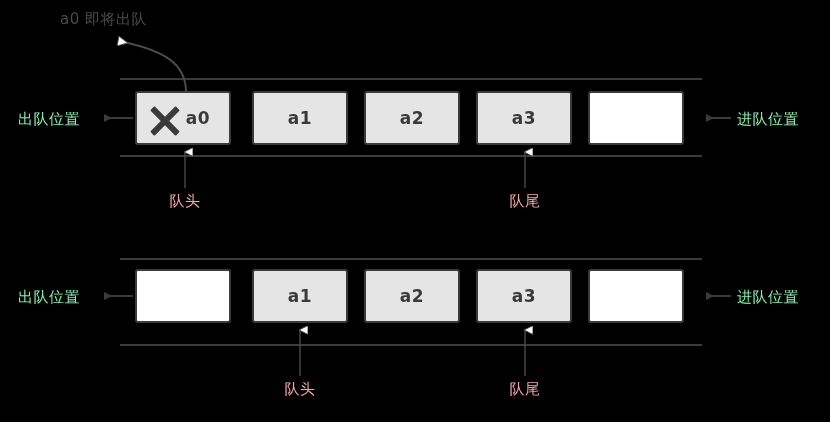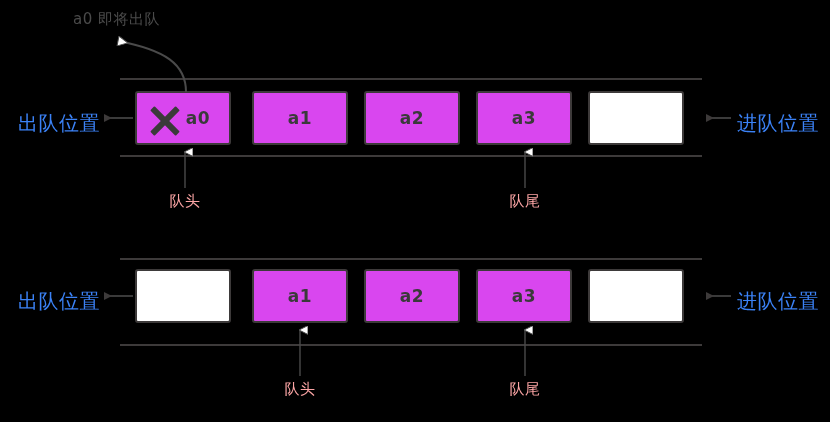--- a/index.html
+++ b/index.html
@@ -32,21 +32,21 @@
     border-radius: 3px;
     box-sizing: border-box;
     display: flex;
     align-items: center;
     justify-content: center;
     font-size: 17px;
     font-weight: bold;
     color: #3a3a3a;
     letter-spacing: 0.5px;
   }
-  .cell.filled { background: #d946ef; }
+  .cell.filled { background: #e5e5e5; }
   .cell.empty  { background: #ffffff; }
 
   .cell-label { position: relative; z-index: 2; }
 
   
   .cell.crossed .cell-label {
     margin-left: 30px;
   }
   .xmark {
     position: absolute;
@@ -65,22 +65,22 @@
     height: 6px;
     background: #3a3a3a;
     border-radius: 1px;
   }
   .xmark span.a { transform: rotate(45deg); }
   .xmark span.b { transform: rotate(-45deg); }
 
   
   .side-label {
     position: absolute;
-    font-size: 20px;
-    color: #3b82f6;
+    font-size: 15px;
+    color: #86efac;
     white-space: nowrap;
     letter-spacing: 0.5px;
   }
   .under-label {
     position: absolute;
     font-size: 15px;
     color: #fca5a5;
     white-space: nowrap;
     text-align: center;
     letter-spacing: 0.5px;
@@ -136,21 +136,21 @@
   </div>
 
   <div class="side-label" style="left:18px; top:110px;">出队位置</div>
 
   <div class="side-label" style="left:737px; top:110px;">进队位置</div>
 
   <div class="under-label" style="left:153px; top:192px; width:64px;">队头</div>
 
   <div class="under-label" style="left:493px; top:192px; width:64px;">队尾</div>
 
-  <div class="note-label" style="left:73px; top:10px;">a0 即将出队</div>
+  <div class="note-label" style="left:60px; top:10px;">a0 即将出队</div>
 
   <div class="rail" style="left:120px; top:258px; width:582px;"></div>
   <div class="rail" style="left:120px; top:344px; width:582px;"></div>
 
   <div class="cell empty" style="left:135px; top:269px;">
     <span class="cell-label"></span>
   </div>
 
   <div class="cell filled" style="left:252px; top:269px;">
     <span class="cell-label">a1</span>

